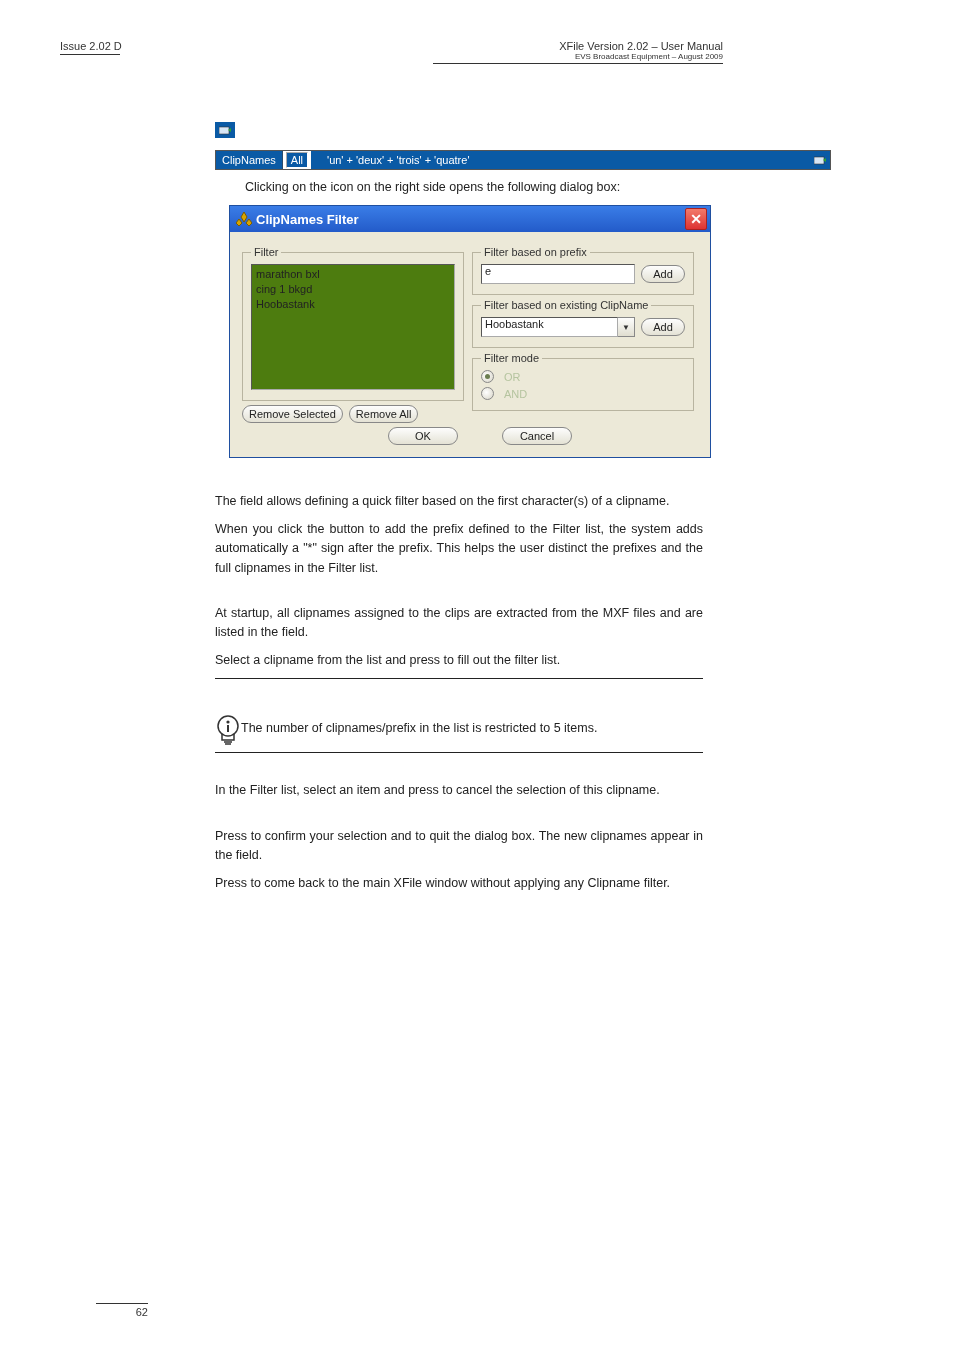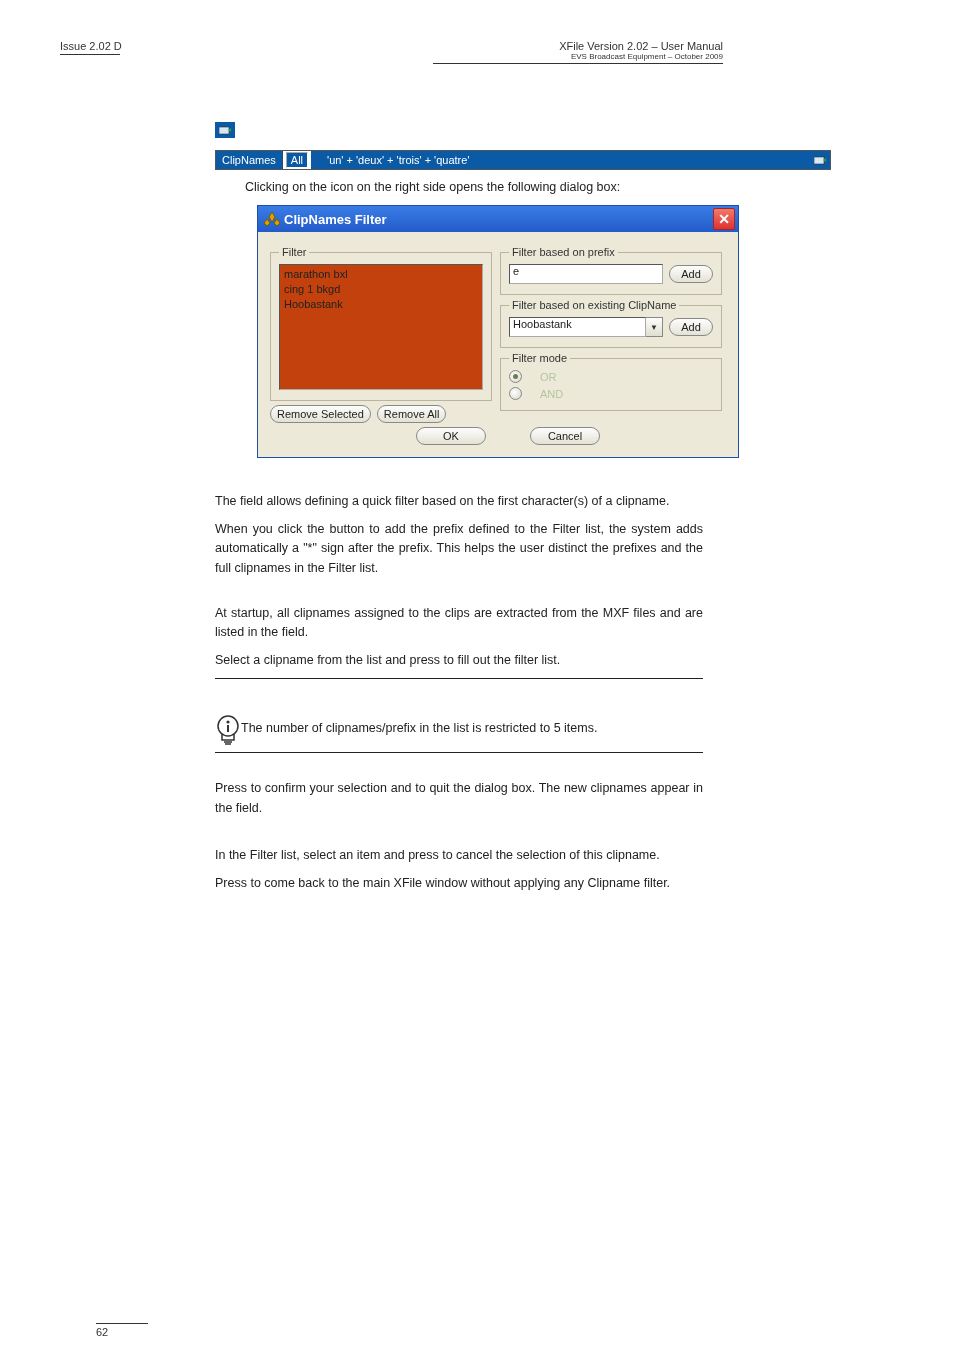--- a/index.html
+++ b/index.html
@@ -58,21 +58,21 @@
     background: #0a5aa5; color: #fff; font-size: 11px; flex:1;
     display: flex; align-items: center; padding: 0 16px;
   }
   .statusbar .sicon {
     background: #0a5aa5; width: 20px;
     display:flex; align-items:center; justify-content:center;
   }
 
   
   .dialog {
-    width: 480px; margin: 8px 0 0 42px;
+    width: 480px; margin: 8px 0 0 14px;
     border: 1px solid #1f4fa0;
     font-family: Tahoma, Arial, sans-serif;
   }
   .titlebar {
     display:flex; align-items:center;
     height: 26px;
     background: linear-gradient(to bottom, #3a7de7, #235bc9);
     padding: 0 3px 0 6px;
   }
   .tb-icon { width:16px; height:16px; margin-right:4px; }
@@ -87,21 +87,21 @@
     background:#ece9d8; padding:10px 8px 12px 8px;
     display:flex; flex-wrap:wrap; gap:0;
   }
   .left-col { width: 230px; }
   .right-col { width: 230px; }
   fieldset.fs {
     border:1px solid #b8b4a0; margin:4px; padding:6px 8px 10px 8px;
   }
   fieldset.fs legend { font-size:11px; color:#333; padding:0 3px; }
   .filter-list {
-    background:#c2410c; border:1px inset #aaa; height:120px;
+    background:#4d7c0f; border:1px inset #aaa; height:120px;
     font-size:11px; padding:2px 4px; color:#222;
   }
   .filter-list div { line-height:1.35; }
   .winbtn {
     background: linear-gradient(#fdfdfd,#e4e2d5);
     border:1px solid #888; border-radius:9px;
     font-size:11px; padding:2px 6px; color:#222;
   }
   .row-flex { display:flex; align-items:center; gap:6px; }
   .textbox {
@@ -109,54 +109,54 @@
     font-size:11px; padding:0 3px; color:#222;
   }
   .combo { display:flex; align-items:stretch; }
   .combo .textbox { flex:1; }
   .combo .arrow {
     width:16px; border:1px solid #888; border-left:none;
     background: linear-gradient(#fdfdfd,#e0ded0);
     display:flex; align-items:center; justify-content:center;
     font-size:8px; color:#333;
   }
-  .fm-label-dis { color:#b5c49f; font-size:11px; display:flex; align-items:center; gap:18px; }
+  .fm-label-dis { color:#b5c49f; font-size:11px; display:flex; align-items:center; gap:10px; }
   .radio-dot {
     width:11px; height:11px; border-radius:50%; border:1px solid #888;
     background: radial-gradient(circle at 40% 40%, #fff, #d7d4c6);
     display:inline-flex; align-items:center; justify-content:center;
   }
   .radio-dot.sel::after {
     content:""; width:5px; height:5px; border-radius:50%; background:#6a7d50;
   }
   .dlg-btnrow { width:100%; margin-top:4px; display:flex; gap:44px; padding-left:150px;}
 
   .note-block { display:flex; align-items:flex-end; margin-top:26px; }
   .note-icon svg { display:block; }
 
   .note-hr { border:none; border-top:1.5px solid #222; margin:6px 0; }
 
   .footer {
-    position:absolute; bottom:12px; left:96px;
-    font-size:11px; color:#333;
+    position:absolute; bottom:32px; left:96px;
+    font-size:11px; color:#333;text-align:right;
   }
   .footer-line { border:none; border-top:1px solid #333; width:52px; margin:0 0 2px 0;}
 </style>
 </head>
 <body>
 
 <div class="page">
   <div class="header-row">
     <div>
       <div class="issue">Issue 2.02 D</div>
       <hr class="hr-top hr-top-left">
     </div>
     <div class="doc-title-block">
       <div class="doc-title">XFile Version 2.02 – User Manual</div>
-      <div class="doc-subtitle">EVS Broadcast Equipment – October 2009</div>
+      <div class="doc-subtitle">EVS Broadcast Equipment – August 2009</div>
       <hr class="hr-top hr-top-right">
     </div>
   </div>
 
   <div class="content">
     <div class="small-icon">
       <svg width="12" height="10" viewBox="0 0 12 10">
         <rect x="0" y="2" width="10" height="7" fill="#d8e6f5" stroke="#333" stroke-width="0.6"></rect>
         <polygon points="9,5 12,3 12,7" fill="#2fa52f"></polygon>
       </svg>
@@ -270,29 +270,29 @@
           <circle cx="13" cy="8" r="1.6" fill="#333"></circle>
           <line x1="13" y1="11" x2="13" y2="18" stroke="#333" stroke-width="2"></line>
         </svg>
       </span>
       <div>
         <p style="margin-top:14px">The number of clipnames/prefix in the list is restricted to 5 items.</p>
       </div>
     </div>
     <hr class="note-hr">
 
+    <p style="margin-top:28px">
+      <span>In the Filter list, select an item and press </span>
+      <span> to cancel the selection of this clipname.</span>
+    </p>
+
     <p style="margin-top:26px">
       <span>Press </span>
       <span> to confirm your selection and to quit the dialog box. The new clipnames appear in the </span>
       <span> field.</span>
-    </p>
-
-    <p style="margin-top:28px">
-      <span>In the Filter list, select an item and press </span>
-      <span> to cancel the selection of this clipname.</span>
     </p>
     <p>
       <span>Press </span>
       <span> to come back to the main XFile window without applying any Clipname filter.</span>
     </p>
   </div>
 
   <div class="footer">
     <hr class="footer-line">
     <span>62</span>

